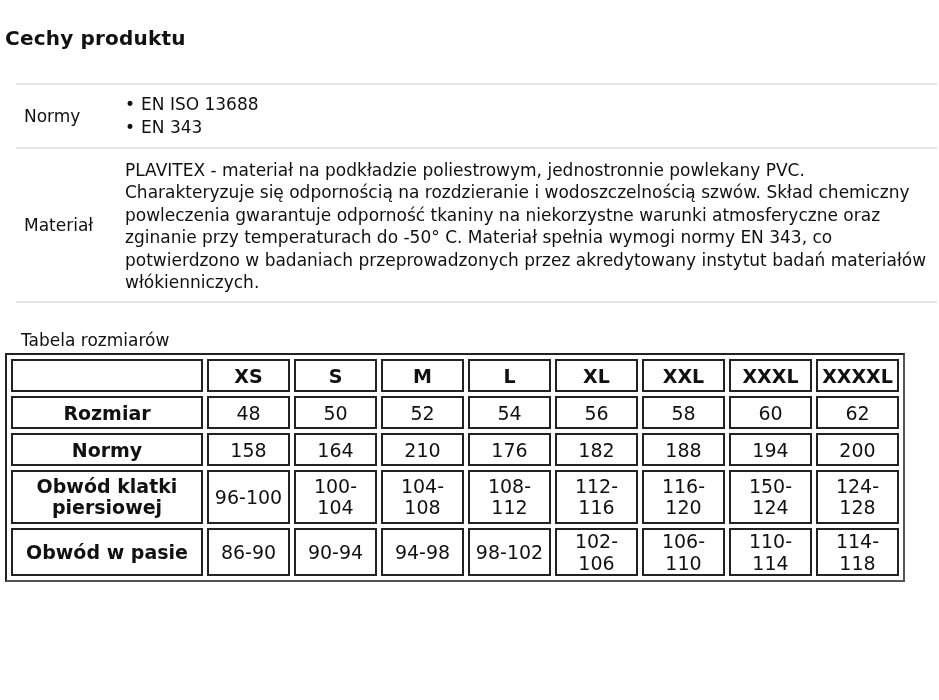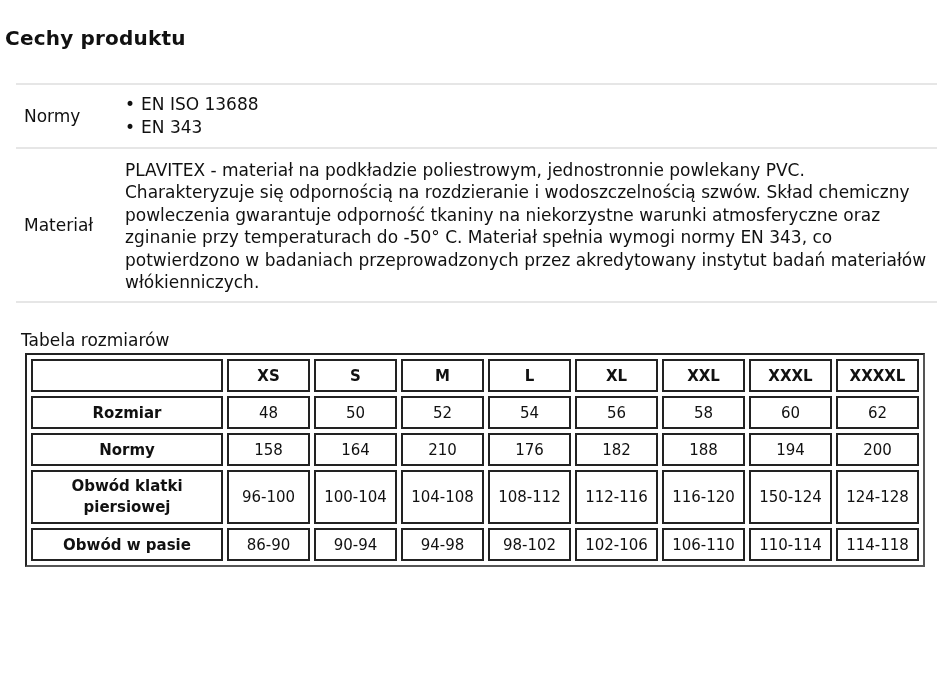--- a/index.html
+++ b/index.html
@@ -76,23 +76,22 @@
     }
     .size-table {
       position: absolute;
       left: 5px;
       top: 353px;
       border: 2px solid #222;
       border-right-color: #555;
       border-bottom-color: #555;
       border-collapse: separate;
       border-spacing: 4px;
-      font-size: 15px;
+      font-size: 19px;
       text-align: center;
-      margin-left: 20px;
     }
     .size-table th, .size-table td {
       border: 2px solid #222;
       padding: 0;
       height: 29px;
     }
     .size-table th { font-weight: bold; }
     .size-table td.row-head { font-weight: bold; width: 188px; }
     .size-table .col { width: 79px; }
     .size-table tr.tall td { height: 50px; line-height: 21px; }

